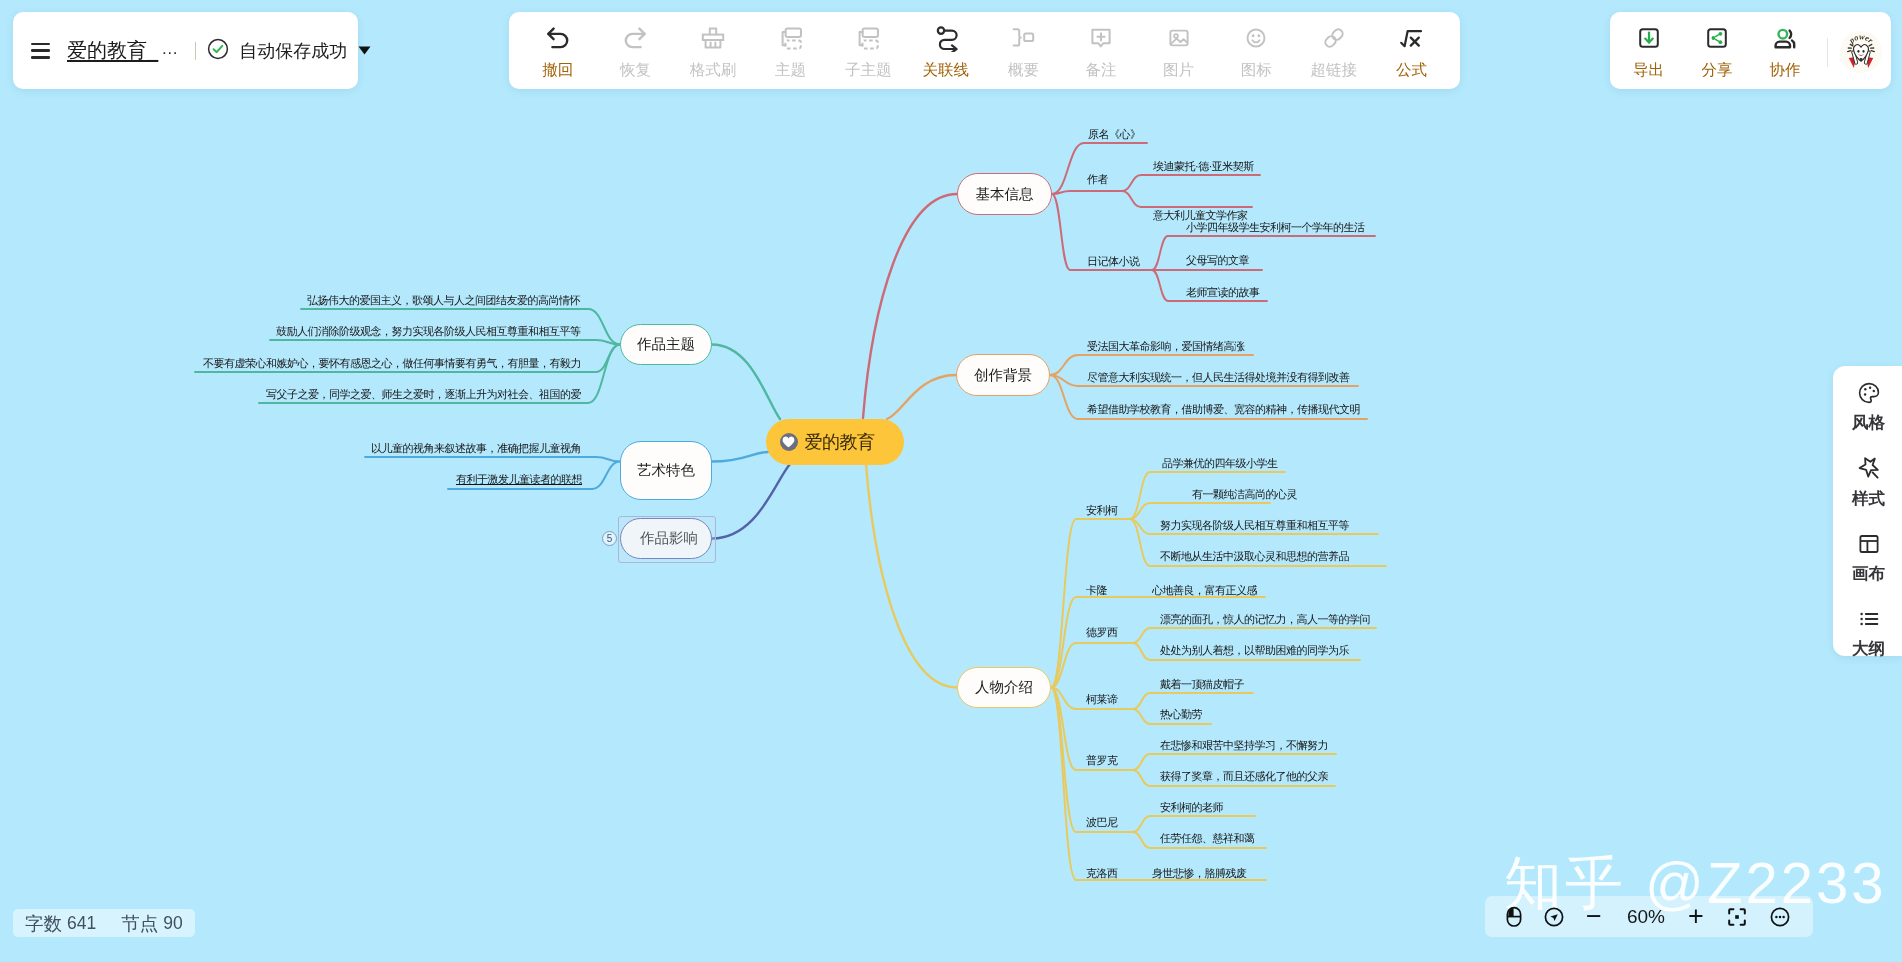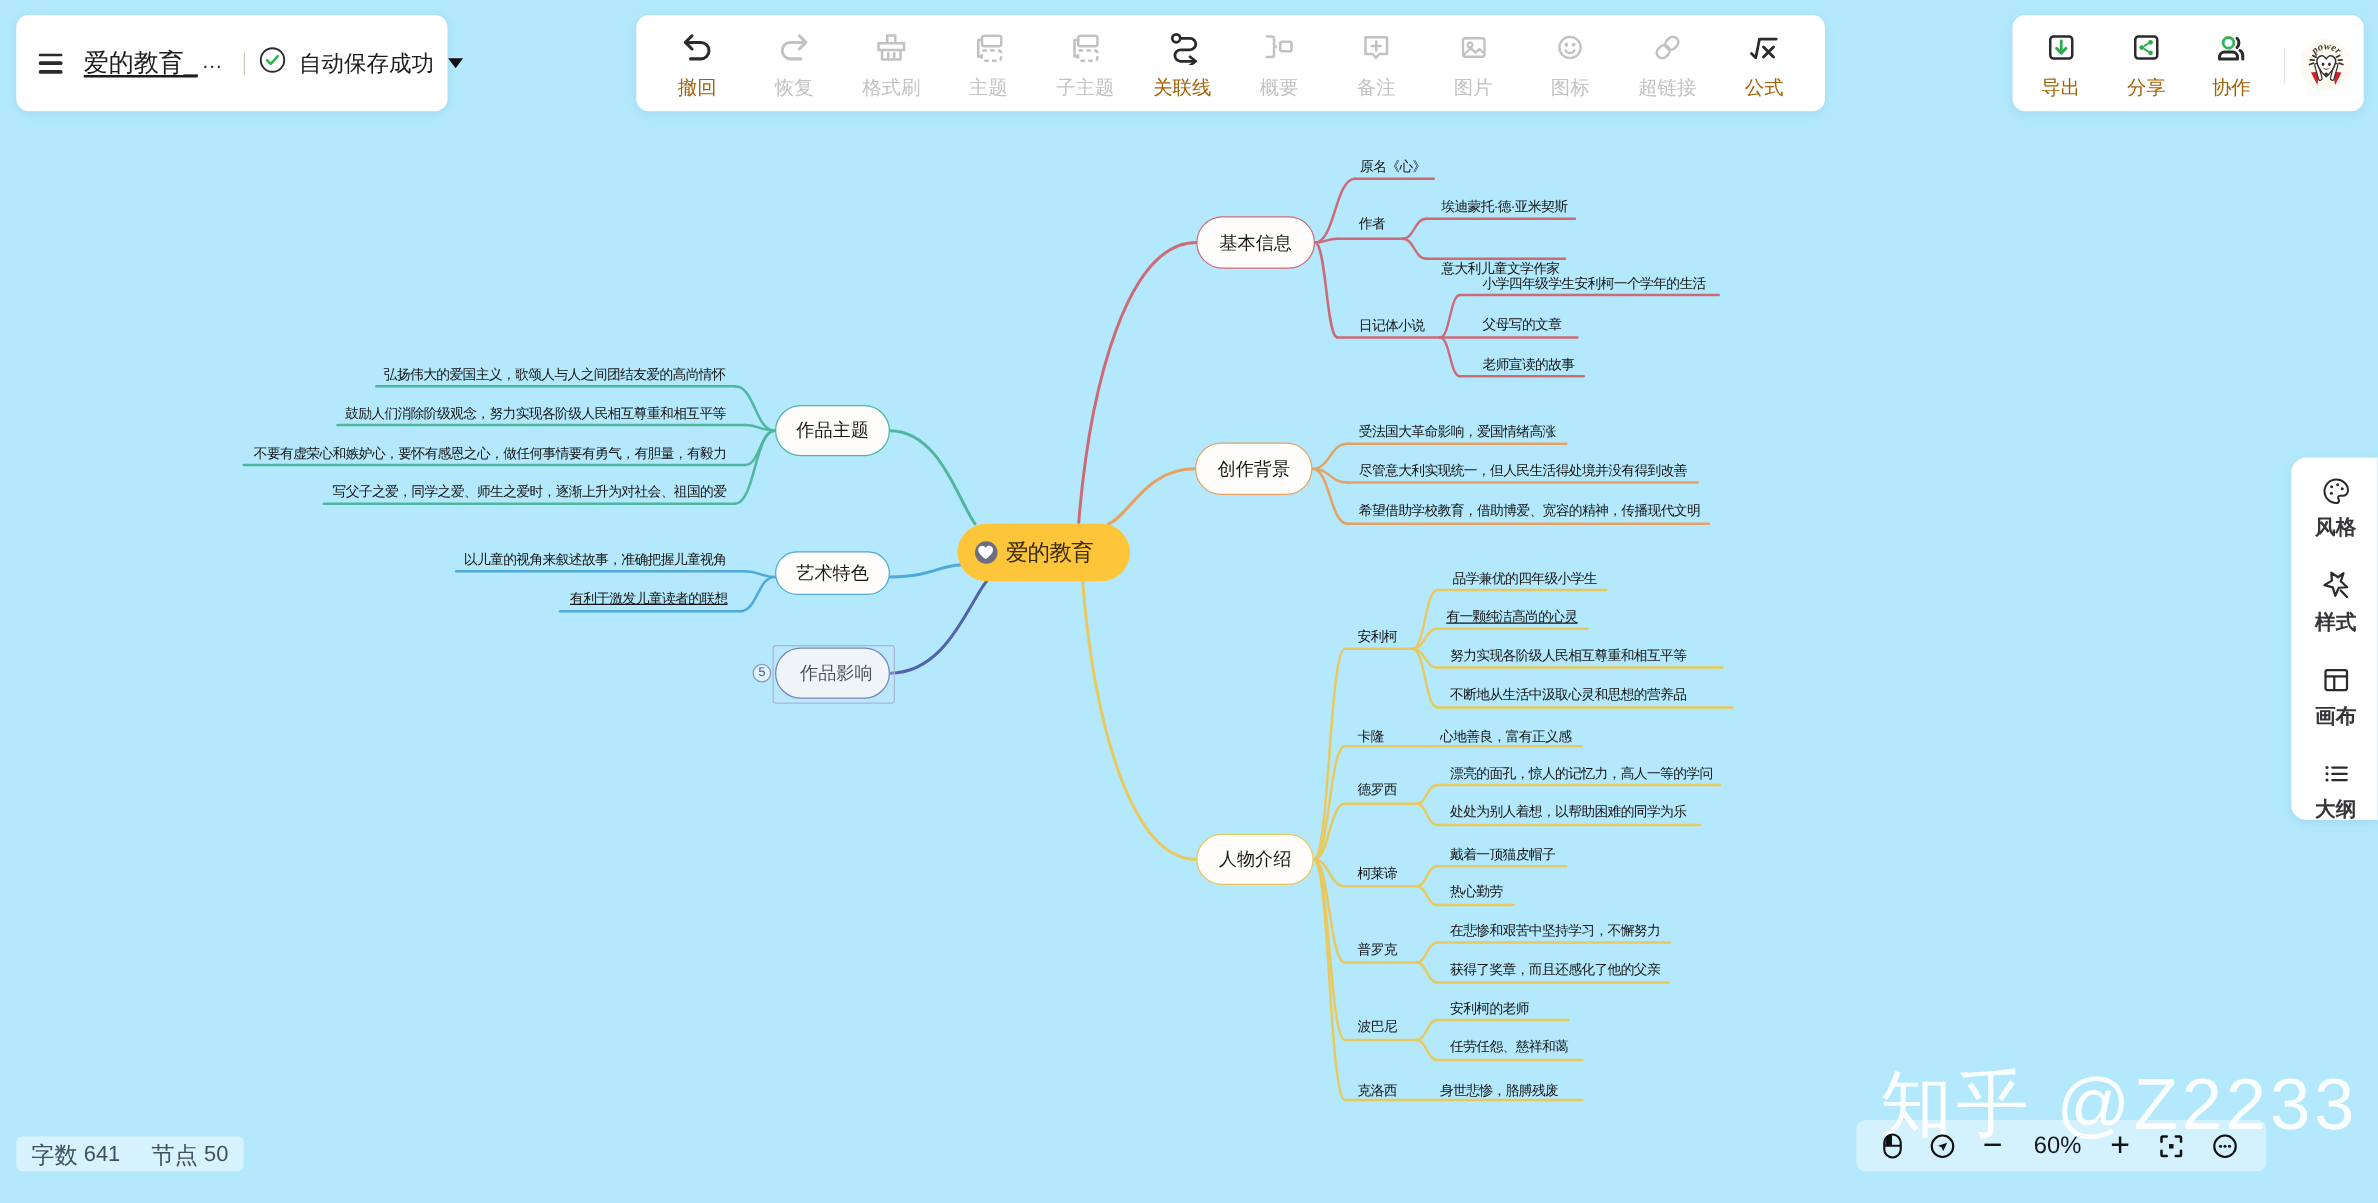--- a/index.html
+++ b/index.html
@@ -206,21 +206,21 @@
       </div>
       <div class="node nmain" data-name="mindmap-branch-2" style="left: 957px; top: 667px; width: 94px; height: 41px; border-color: rgb(232, 201, 94); justify-content: center;">
         <span data-name="branch-label">人物介绍</span>
       </div>
       <div class="node nleaf" data-name="mindmap-leaf" style="left: 1086px; top: 503px;">
         <span data-name="leaf-label">安利柯</span>
       </div>
       <div class="node nleaf2" data-name="mindmap-subleaf" style="left: 1162px; top: 456px;">
         <span data-name="leaf-label">品学兼优的四年级小学生</span>
       </div>
-      <div class="node nleaf2" data-name="mindmap-subleaf" style="left: 1157px; top: 487px; text-decoration: underline;">
+      <div class="node nleaf2" data-name="mindmap-subleaf" style="left: 1192px; top: 487px;">
         <span data-name="leaf-label">有一颗纯洁高尚的心灵</span>
       </div>
       <div class="node nleaf2" data-name="mindmap-subleaf" style="left: 1160px; top: 518px;">
         <span data-name="leaf-label">努力实现各阶级人民相互尊重和相互平等</span>
       </div>
       <div class="node nleaf2" data-name="mindmap-subleaf" style="left: 1160px; top: 549px;">
         <span data-name="leaf-label">不断地从生活中汲取心灵和思想的营养品</span>
       </div>
       <div class="node nleaf" data-name="mindmap-leaf" style="left: 1086px; top: 583px;">
         <span data-name="leaf-label">卡隆</span>
@@ -278,21 +278,21 @@
       </div>
       <div class="node nleaf" data-name="mindmap-leaf" style="left: 276px; top: 324px;">
         <span data-name="leaf-label">鼓励人们消除阶级观念，努力实现各阶级人民相互尊重和相互平等</span>
       </div>
       <div class="node nleaf" data-name="mindmap-leaf" style="left: 203px; top: 356px;">
         <span data-name="leaf-label">不要有虚荣心和嫉妒心，要怀有感恩之心，做任何事情要有勇气，有胆量，有毅力</span>
       </div>
       <div class="node nleaf" data-name="mindmap-leaf" style="left: 266px; top: 387px;">
         <span data-name="leaf-label">写父子之爱，同学之爱、师生之爱时，逐渐上升为对社会、祖国的爱</span>
       </div>
-      <div class="node nmain" data-name="mindmap-branch-4" style="left: 620px; top: 441px; width: 92px; height: 35px; border-color: rgb(79, 169, 220); justify-content: center;">
+      <div class="node nmain" data-name="mindmap-branch-4" style="left: 620px; top: 441px; width: 92px; height: 59px; border-color: rgb(79, 169, 220); justify-content: center;">
         <span data-name="branch-label">艺术特色</span>
       </div>
       <div class="node nleaf" data-name="mindmap-leaf" style="left: 371px; top: 441px;">
         <span data-name="leaf-label">以儿童的视角来叙述故事，准确把握儿童视角</span>
       </div>
       <div class="node nleaf" data-name="mindmap-leaf" style="left: 456px; top: 472px; text-decoration: underline;">
         <span data-name="leaf-label">有利于激发儿童读者的联想</span>
       </div>
       <div class="node nmain" data-name="mindmap-branch-5" style="left: 620px; top: 518px; width: 92px; height: 41px; border-color: rgb(84, 98, 171); justify-content: center; padding-left: 20px;">
         <span data-name="branch-label">作品影响</span>
@@ -551,21 +551,21 @@
         </svg>
       </span>
       <span class="lb" data-name="rail-label">大纲</span>
     </div>
   </div>
 
 <div id="stats" data-name="stats-bar">
   <span data-name="word-count-label">字数</span>
   <span class="gap" data-name="word-count-value">641</span>
   <span data-name="node-count-label">节点</span>
-  <span data-name="node-count-value">50</span>
+  <span data-name="node-count-value">90</span>
 </div>
 
 <div id="watermark" data-name="watermark">知乎 @Z2233</div>
 
 <div id="zoombar" data-name="zoom-bar">
     <span class="zb" style="left:17px;width:24px;" data-name="mouse-mode-icon">
       <svg width="24" height="24" viewBox="0 0 24 24" fill="none">
         <path d="M12 2.6 a6.6 6.6 0 0 1 6.6 6.6 v5.2 a6.6 6.6 0 0 1 -13.2 0 v-5.2 A6.6 6.6 0 0 1 12 2.6 z" stroke="#111" stroke-width="1.7"></path>
         <path d="M5.4 11.6 H18.6" stroke="#111" stroke-width="1.7"></path>
         <path d="M11.6 3 a5 5 0 0 0 -5.2 5 v3.4 h5.2 z" fill="#111"></path>

